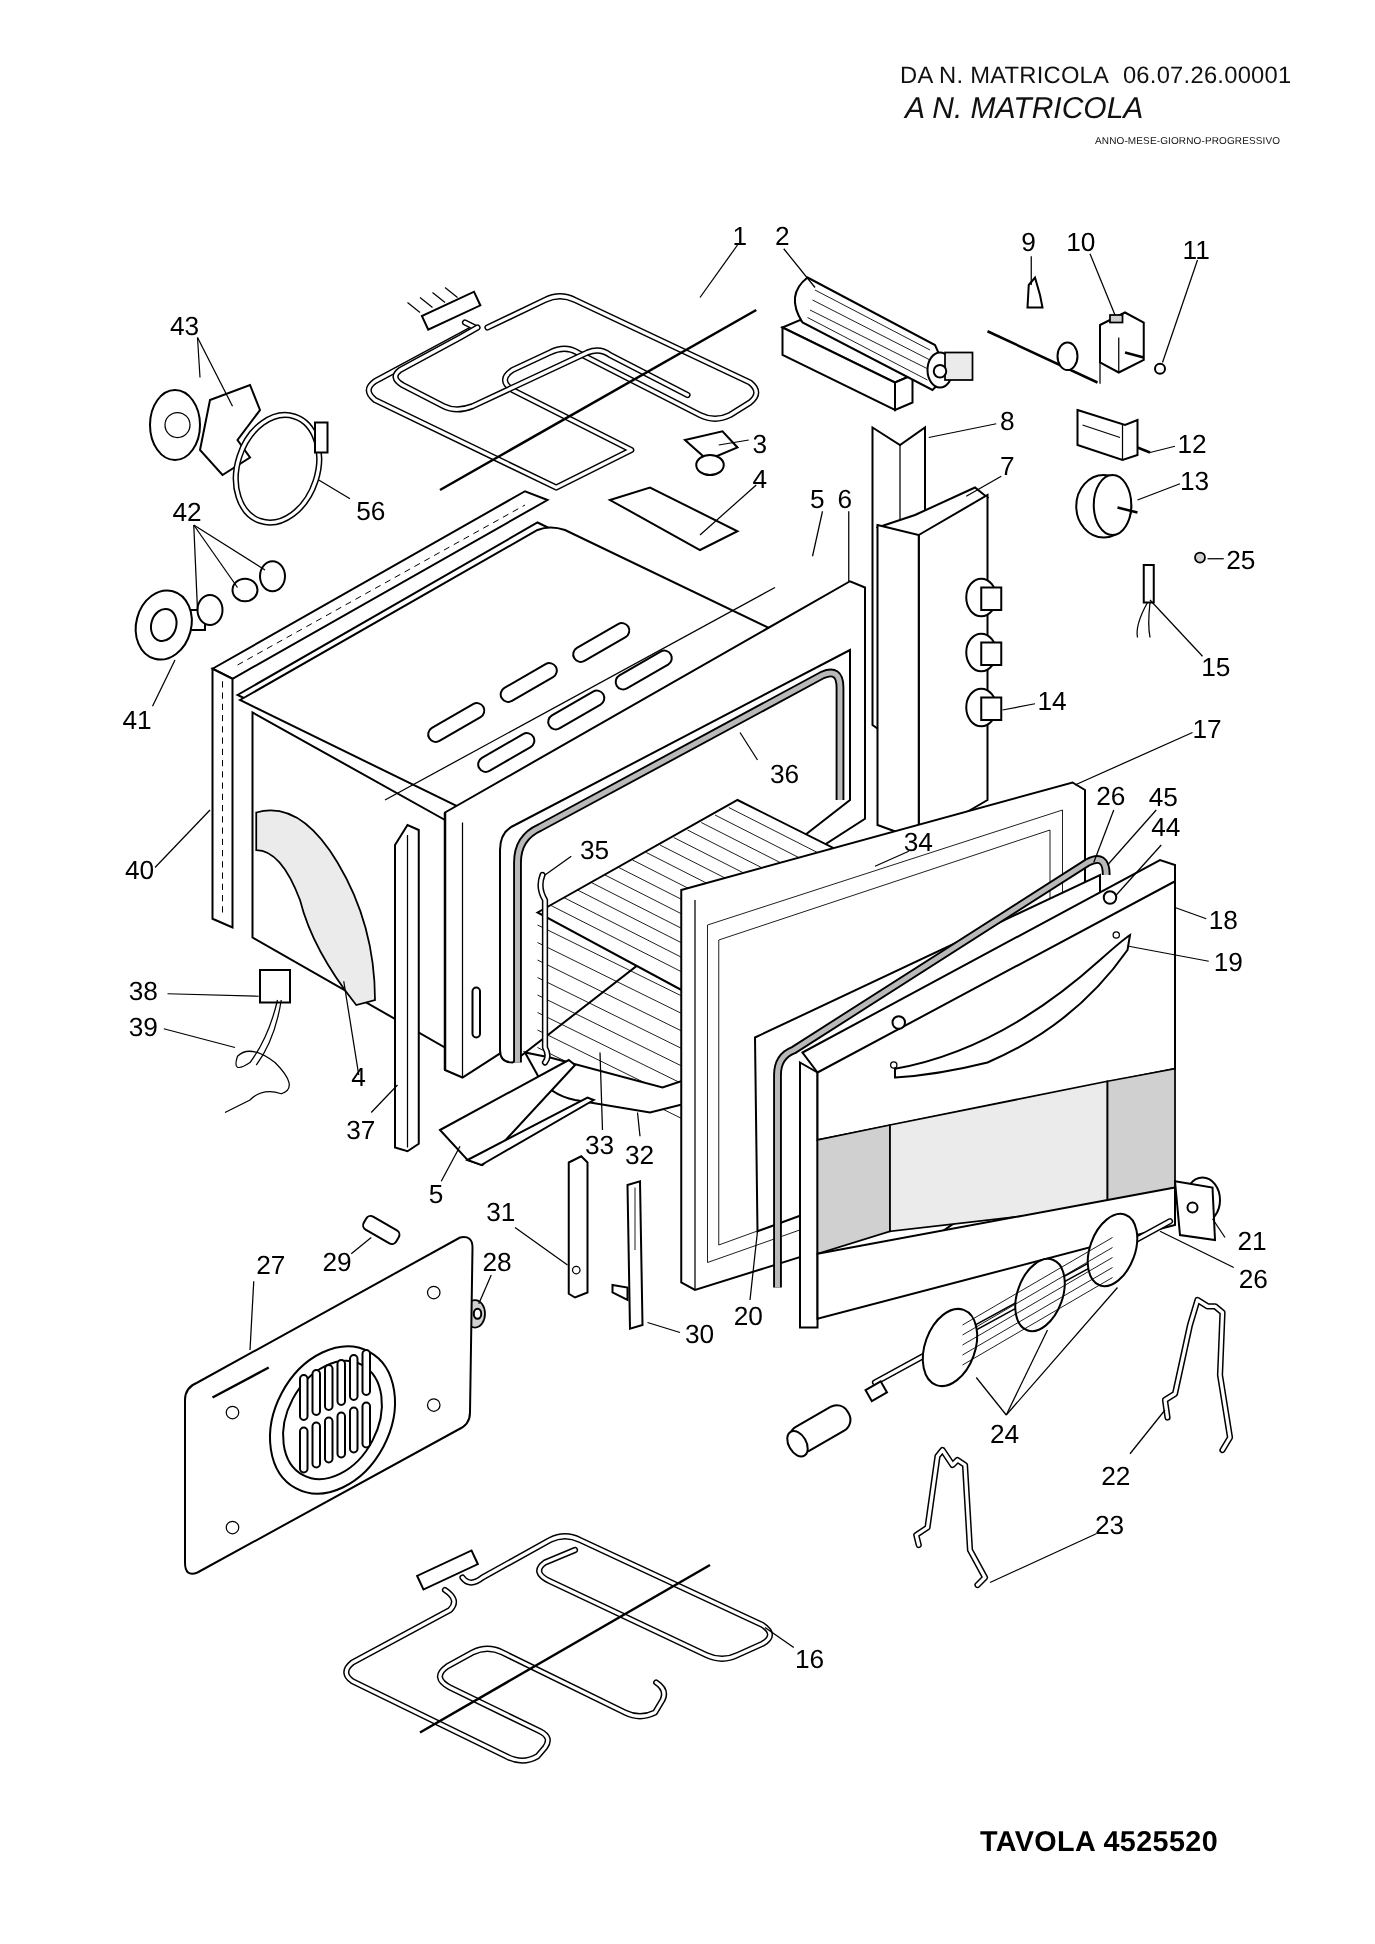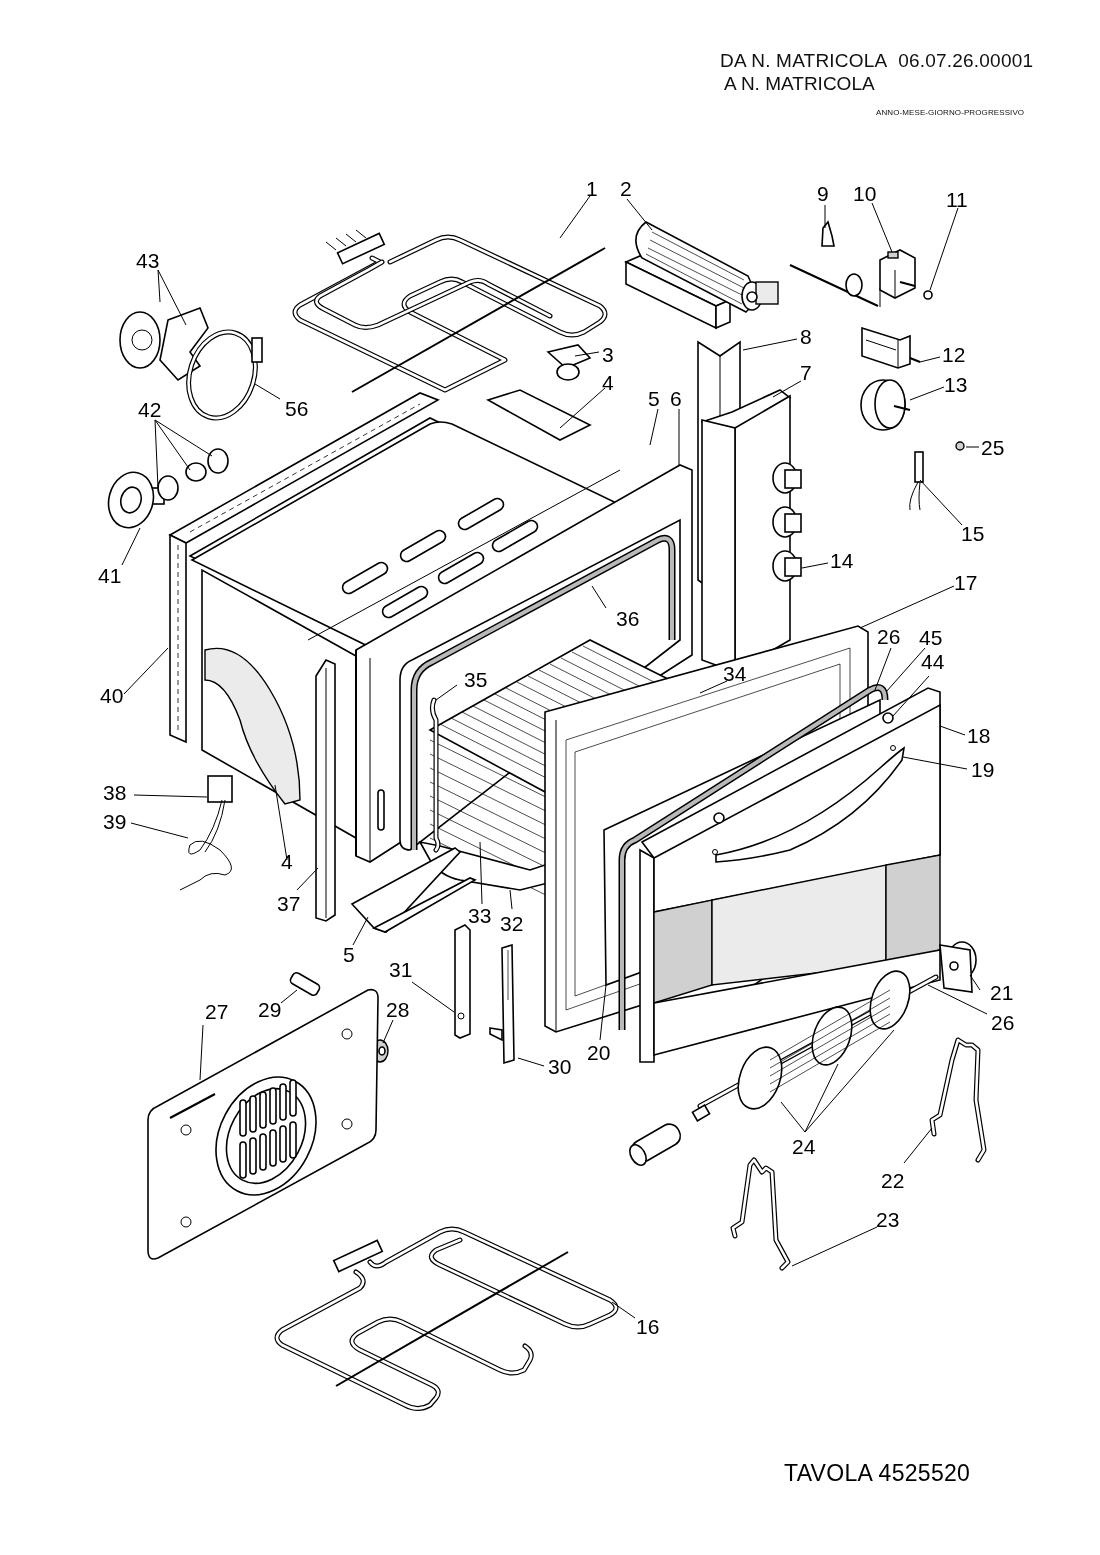--- a/index.html
+++ b/index.html
@@ -1,22 +1,22 @@
 <!DOCTYPE html>
 <html><head>
 <meta charset="utf-8">
 <style>
   html, body { margin: 0; padding: 0; background: #ffffff; }
   body { width: 1100px; height: 1555px; position: relative; overflow: hidden;
          font-family: "Liberation Sans", sans-serif; color: #000; }
   .hdr { position: absolute; font-family: "Liberation Sans", sans-serif; color: #111; }
   .hdr1 { left: 709px; top: 50px; font-size: 19px; letter-spacing: 0.2px; margin-left: 11px; }
-  .hdr2 { left: 724px; top: 73px; font-size: 19px; }
+  .hdr2 { left: 724px; top: 73px; font-size: 24px; font-style: italic; }
   .hdr3 { left: 876px; top: 108px; font-size: 8px; letter-spacing: 0.1px; text-align: center; }
-  .footer { position: absolute; left: 784px; top: 1460px; font-size: 23px; letter-spacing: 0.3px; }
+  .footer { position: absolute; left: 784px; top: 1460px; font-size: 23px; letter-spacing: 0.3px; font-weight: bold; }
   svg#drawing { position: absolute; left: 0; top: 0; }
   .callout { font-family: "Liberation Sans", sans-serif; font-size: 21px; fill: #000; }
   .ln { stroke: #000; stroke-width: 1; fill: none; }
   .thk { stroke: #000; stroke-width: 2; fill: none; }
   .part { stroke: #000; stroke-width: 1.6; fill: #fff; }
   .partg { stroke: #000; stroke-width: 1.4; fill: #d0d0d0; }
   .partl { stroke: #000; stroke-width: 1.4; fill: #ebebeb; }
   .wire { stroke: #000; stroke-width: 5; fill: none; stroke-linejoin: round; stroke-linecap: round; }
   .wirei { stroke: #fff; stroke-width: 2.6; fill: none; stroke-linejoin: round; stroke-linecap: round; }
   .gasket { stroke: #000; stroke-width: 7; fill: none; stroke-linejoin: round; }

